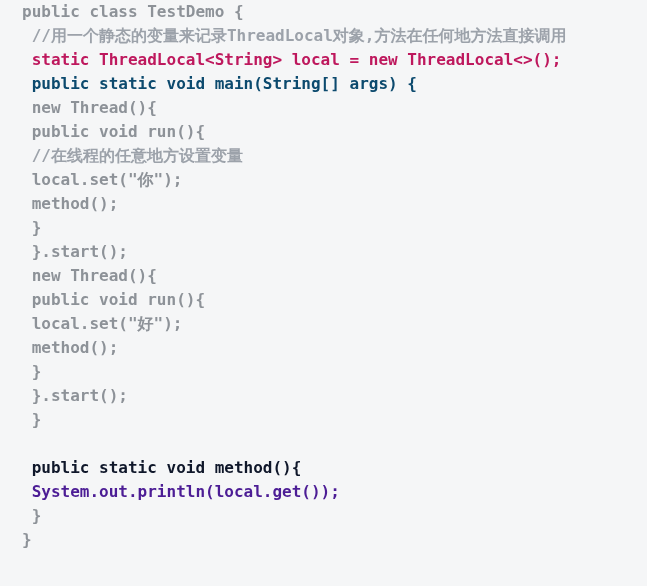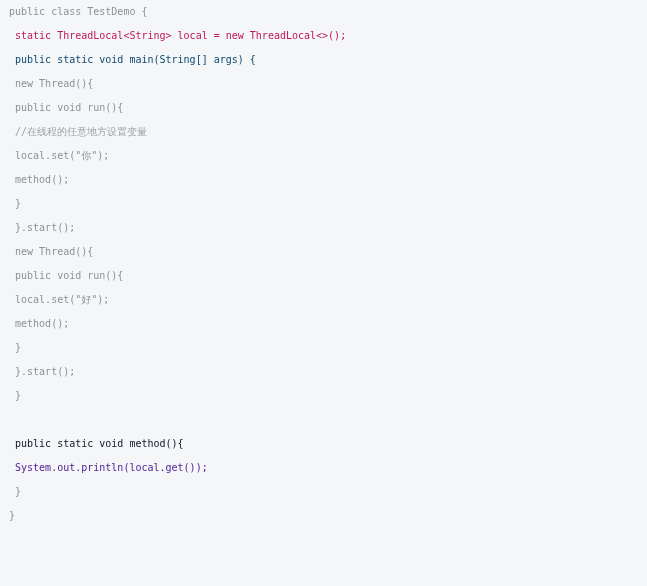--- a/index.html
+++ b/index.html
@@ -17,40 +17,41 @@
     width: 647px;
     height: 586px;
     background: #f5f6f7;
     box-sizing: border-box;
     padding: 0;
     position: relative;
   }
   .code-line {
     height: 24px;
     line-height: 24px;
-    font-size: 10px;
+    font-size: 16px;
     white-space: pre;
     color: #8d9298;
-    padding-left: 9px;
+    padding-left: 22px;
     letter-spacing: 0px;
-    font-weight: normal;
+    font-weight: bold;
     -webkit-font-smoothing: antialiased;
   }
   .code-line.comment {
     color: #9ca2aa;
   }
   .code-line.blank {
     color: transparent;
   }
 </style>
 </head>
 <body>
 
 <div id="code-block" style="background: rgb(245, 246, 247);">
     <div class="code-line" style="color: rgb(141, 146, 152);">public class TestDemo {</div>
+    <div class="code-line comment" style="color: rgb(156, 162, 170);"> //用一个静态的变量来记录ThreadLocal对象,方法在任何地方法直接调用</div>
     <div class="code-line" style="color: #be185d;"> static ThreadLocal&lt;String&gt; local = new ThreadLocal&lt;&gt;();</div>
     <div class="code-line" style="color: #0c4a6e;"> public static void main(String[] args) {</div>
     <div class="code-line" style="color: rgb(141, 146, 152);"> new Thread(){</div>
     <div class="code-line" style="color: rgb(141, 146, 152);"> public void run(){</div>
     <div class="code-line comment" style="color: rgb(156, 162, 170);"> //在线程的任意地方设置变量</div>
     <div class="code-line" style="color: rgb(141, 146, 152);"> local.set("你");</div>
     <div class="code-line" style="color: rgb(141, 146, 152);"> method();</div>
     <div class="code-line" style="color: rgb(141, 146, 152);"> }</div>
     <div class="code-line" style="color: rgb(141, 146, 152);"> }.start();</div>
     <div class="code-line" style="color: rgb(141, 146, 152);"> new Thread(){</div>

